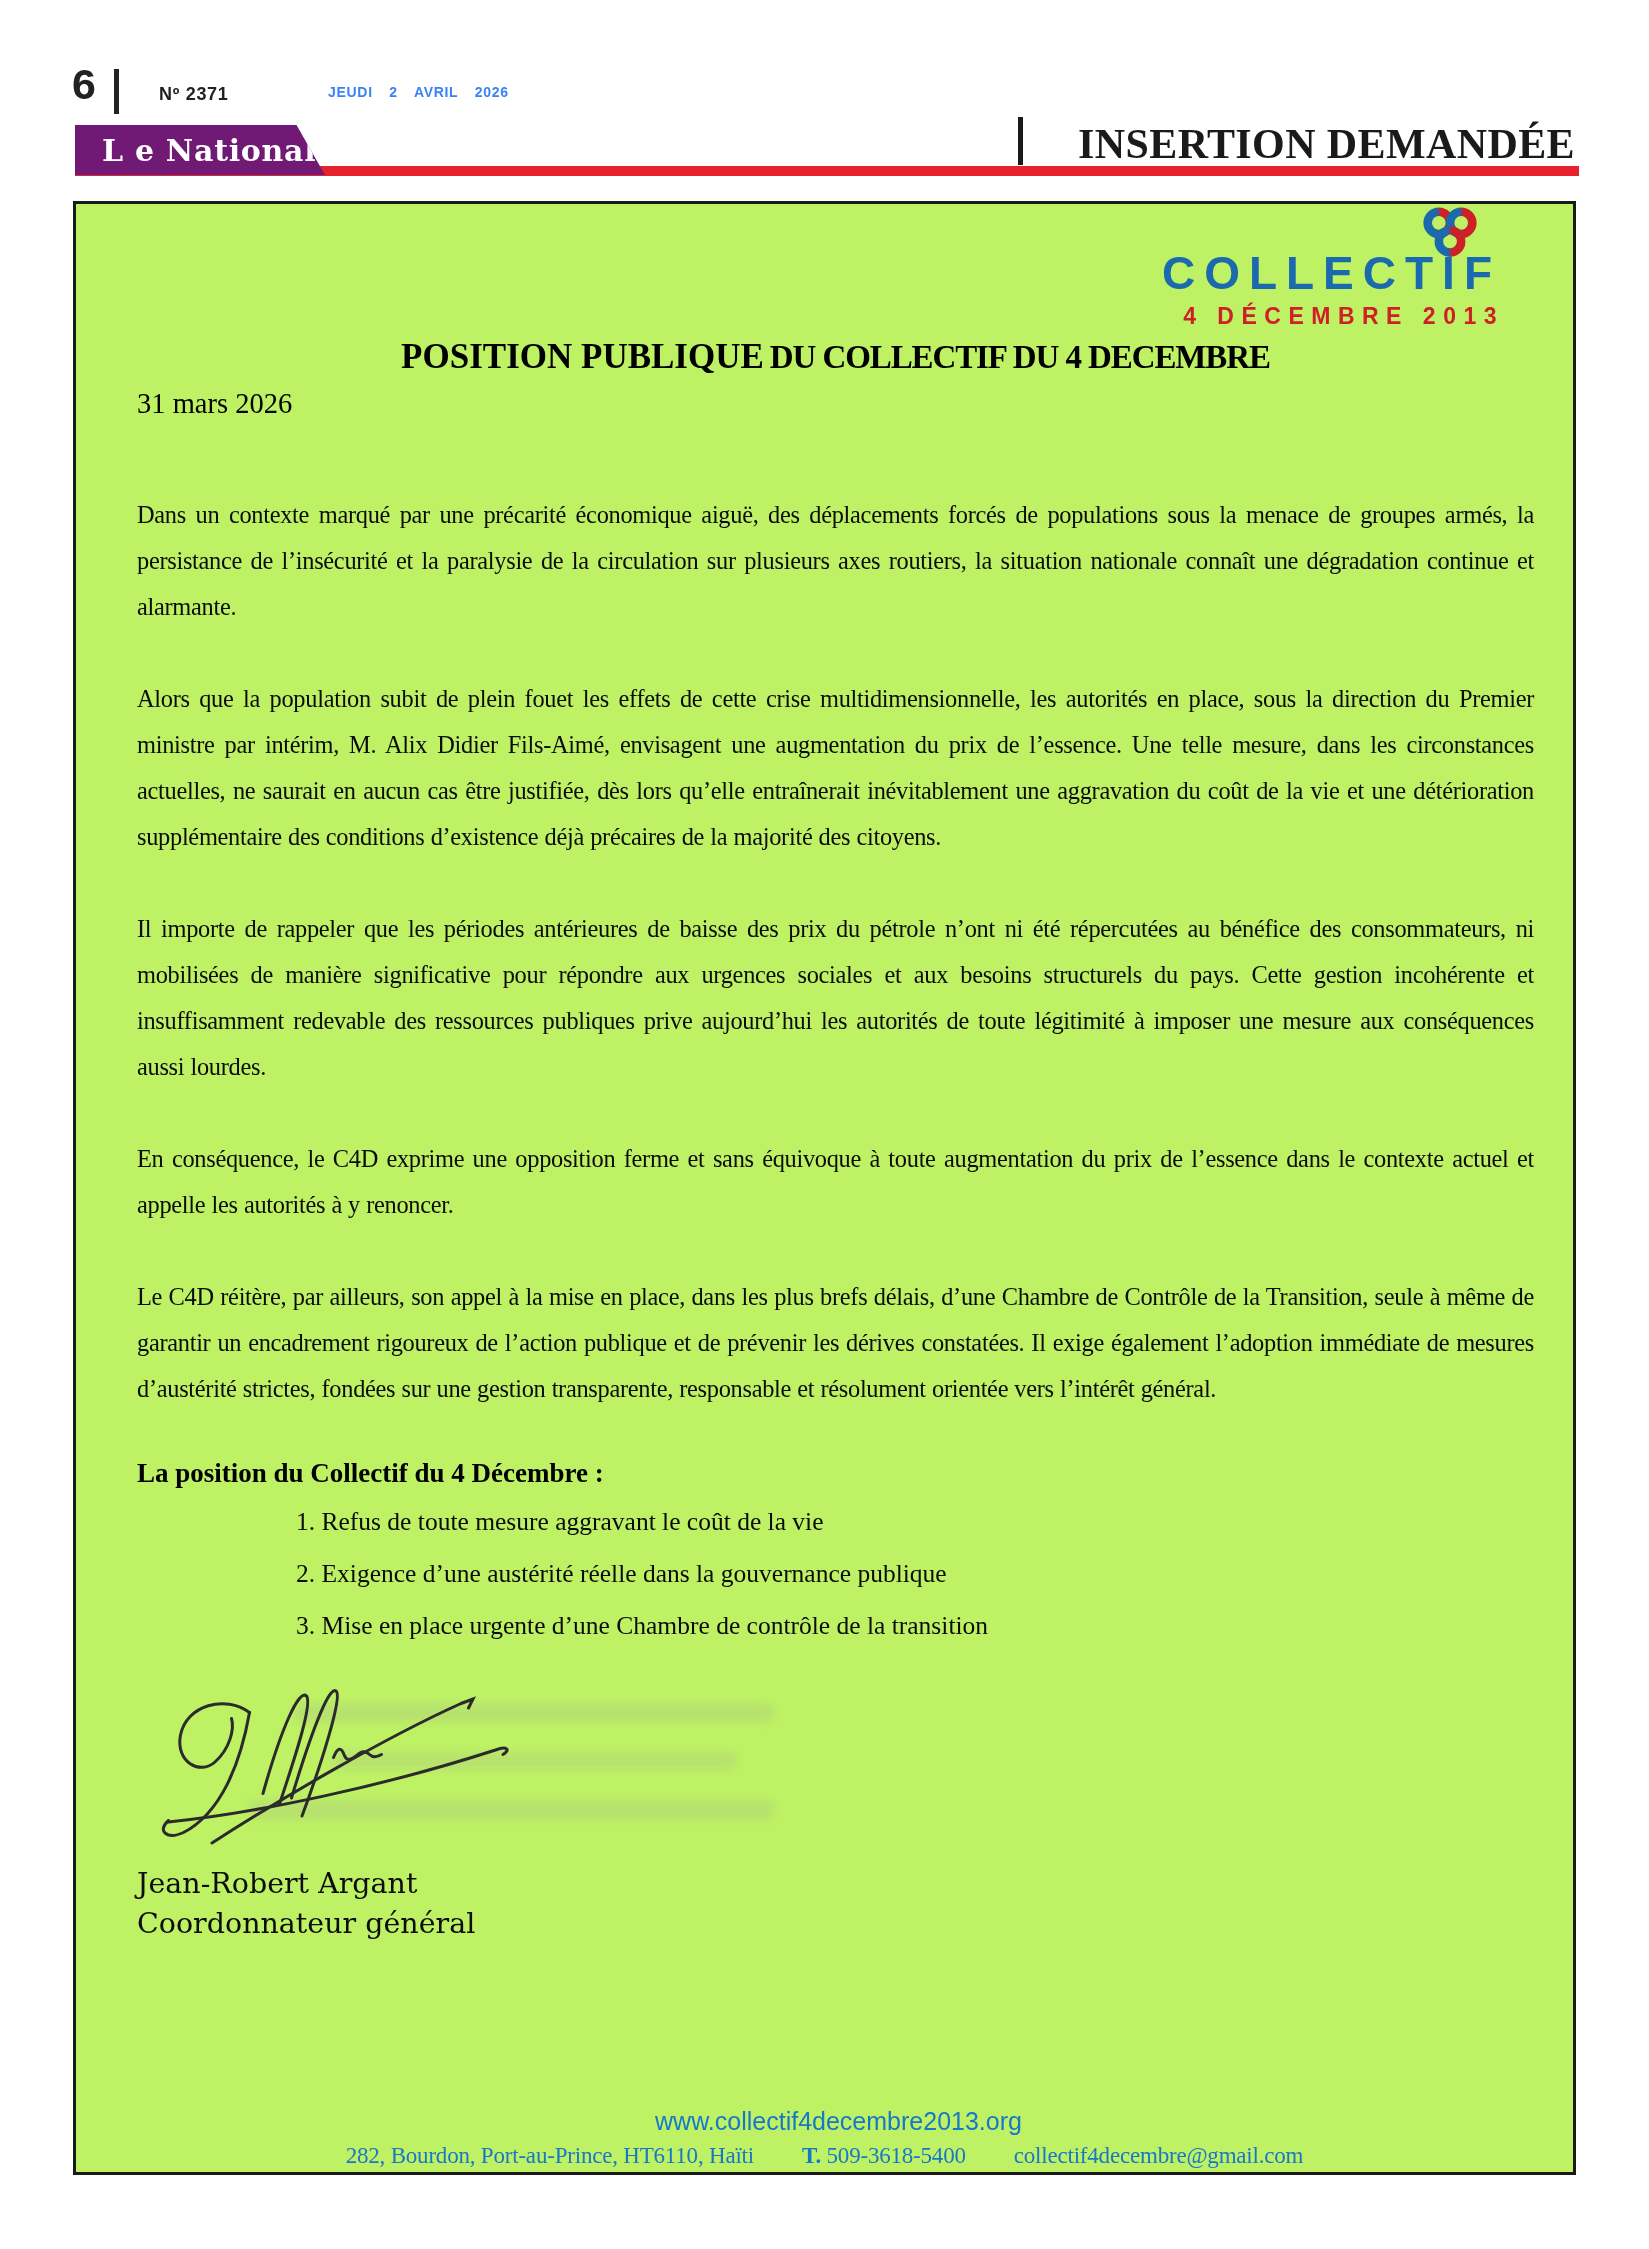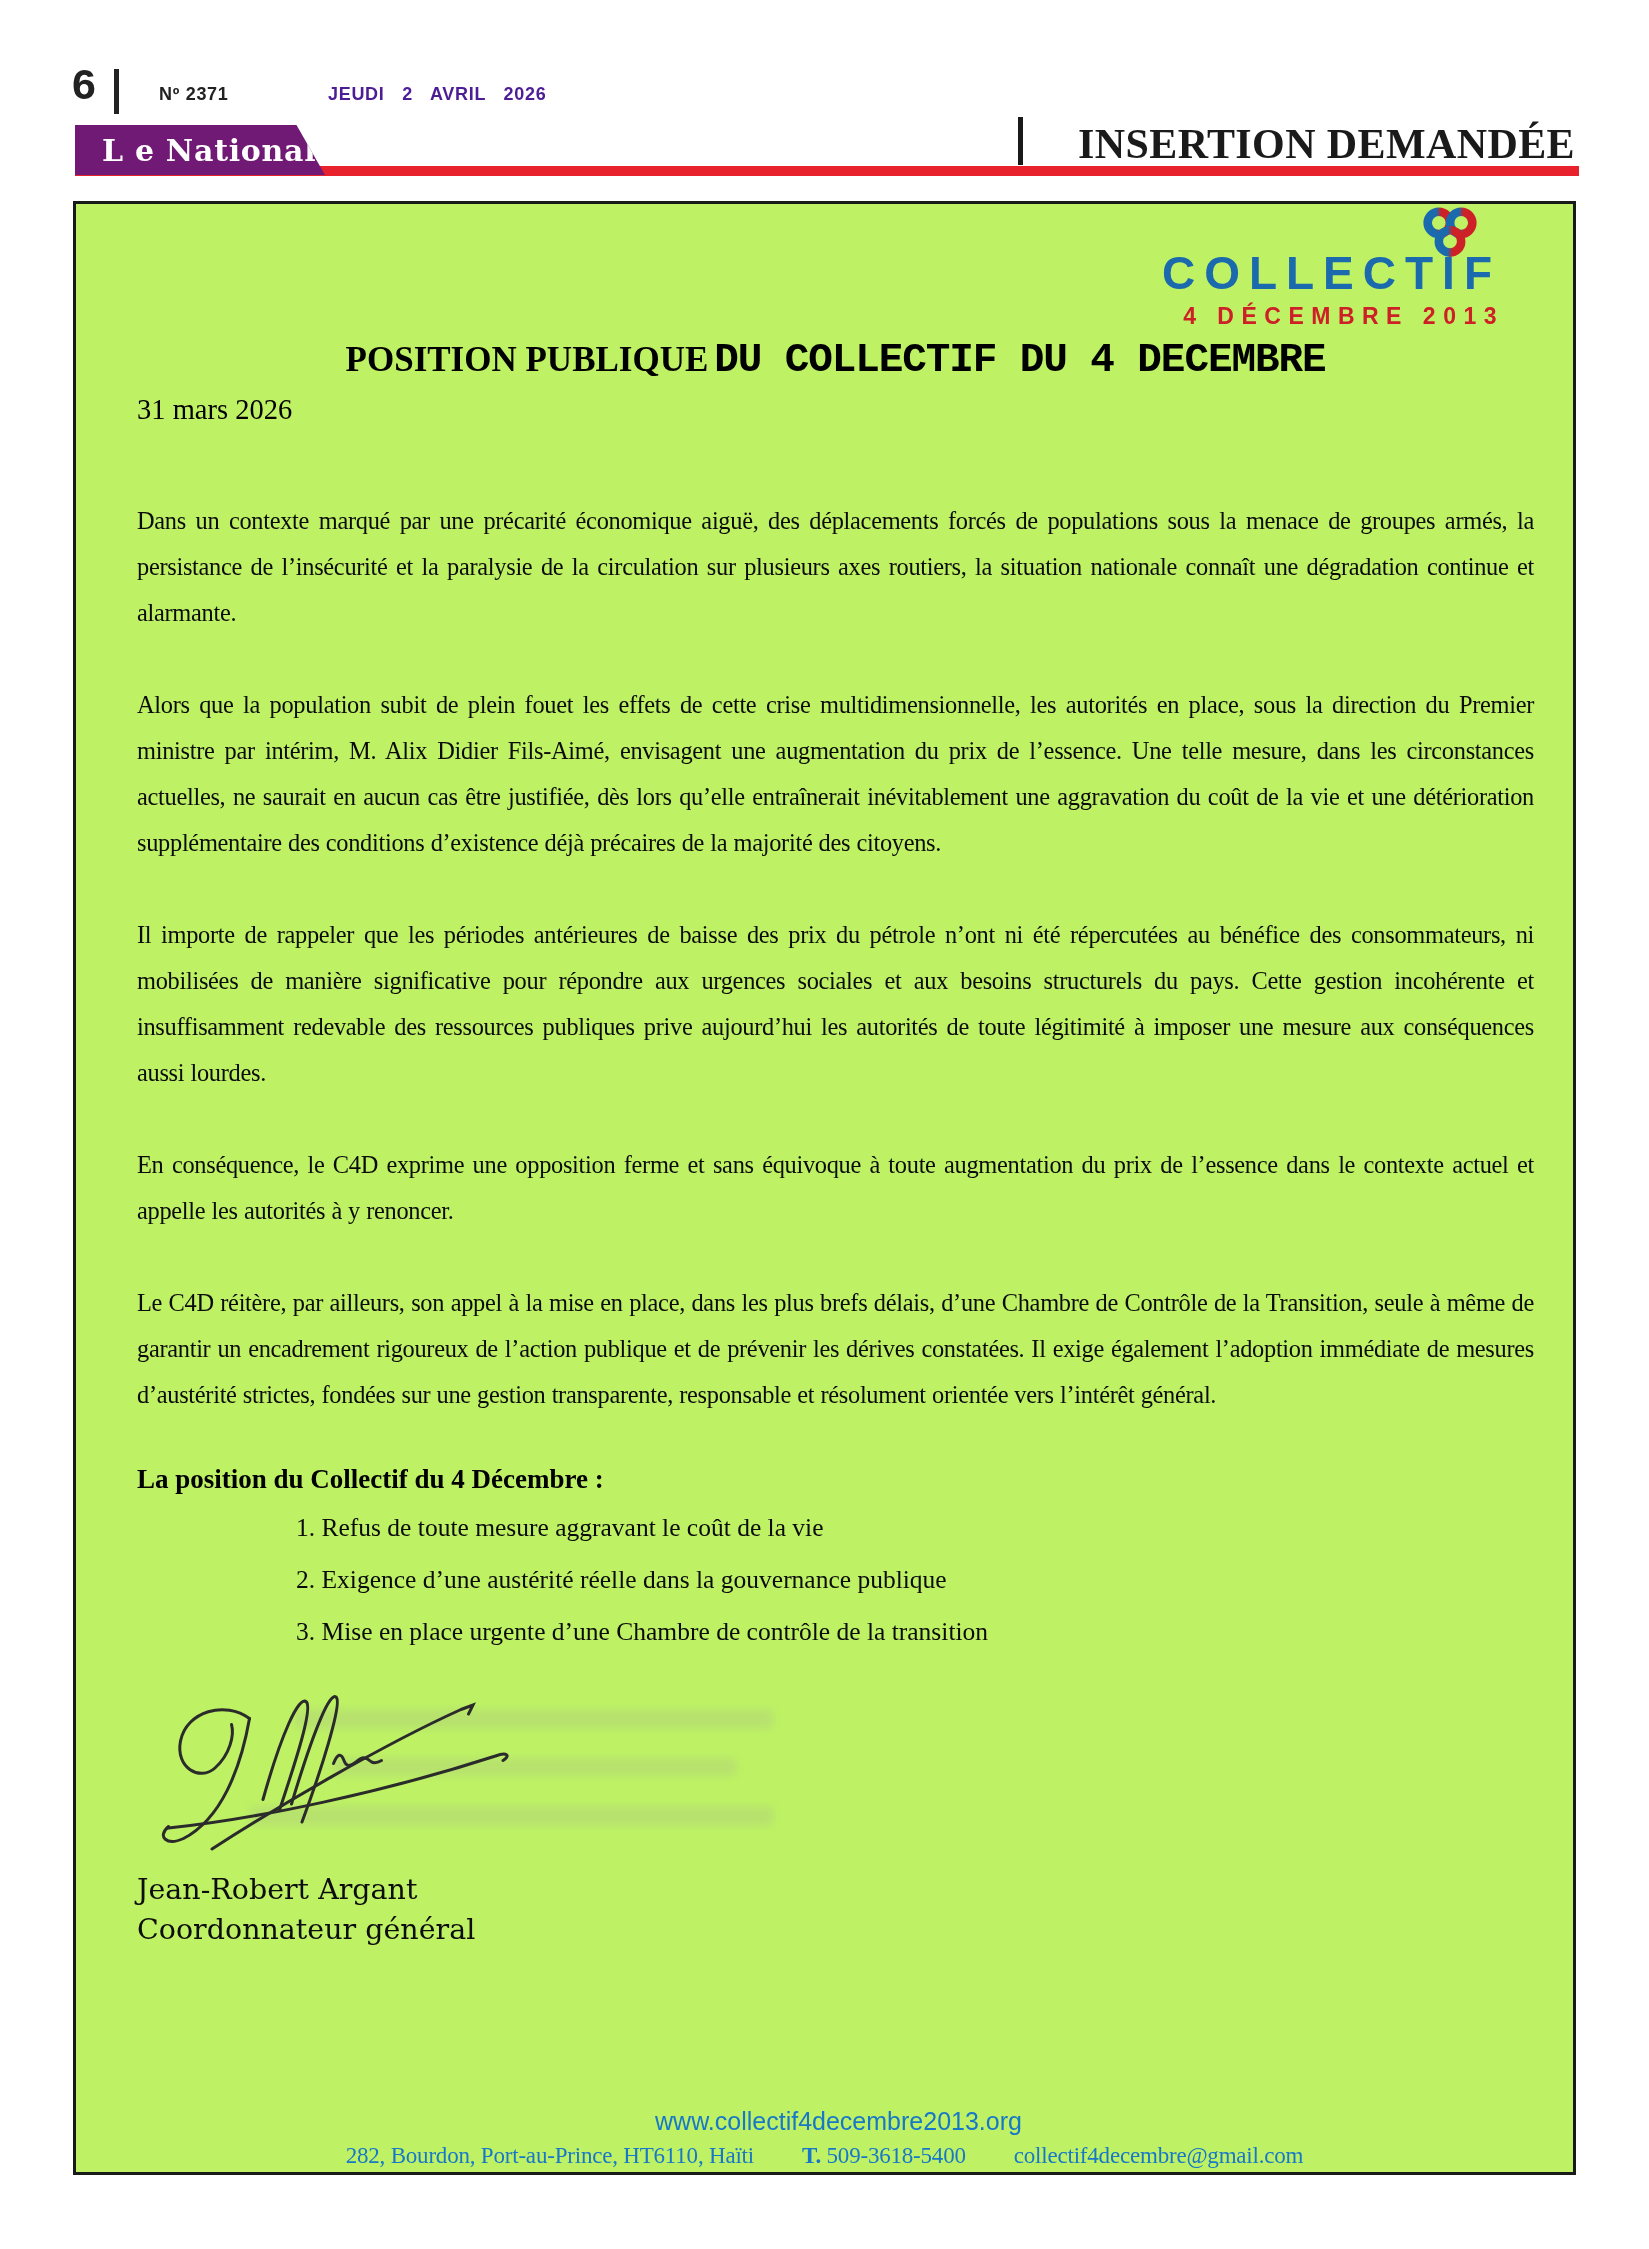--- a/index.html
+++ b/index.html
@@ -8,21 +8,21 @@
     font-family:"Liberation Serif",serif;color:#111;
     -webkit-font-smoothing:antialiased;
   }
   
   .pagenum{position:absolute;left:72px;top:63px;font-family:"Liberation Sans",sans-serif;
     font-weight:700;font-size:43px;line-height:1;color:#222;}
   .pagenum-bar{position:absolute;left:114px;top:69px;width:4.5px;height:45px;background:#222;}
   .issue{position:absolute;left:159px;top:84px;font-family:"Liberation Sans",sans-serif;
     font-weight:700;font-size:18px;color:#222;letter-spacing:0.7px;}
   .head-date{position:absolute;left:328px;top:84px;font-family:"Liberation Sans",sans-serif;
-    font-weight:700;font-size:18px;color:#4c1d95;letter-spacing:0.7px;word-spacing:12px;}
+    font-weight:700;font-size:14px;color:#3b82f6;letter-spacing:0.7px;word-spacing:12px;}
   .flag-bar{position:absolute;left:75px;top:166px;width:1504px;height:9.7px;background:#e8222d;}
   .flag{position:absolute;left:75px;top:125px;width:250px;height:50px;background:#701a75;
     clip-path:polygon(0 0,calc(100% - 28.5px) 0,100% 100%,0 100%);}
   .flag-text{position:absolute;left:27px;top:0;height:50px;display:flex;align-items:center;
     font-family:"DejaVu Serif",serif;font-weight:700;font-size:30px;color:#ffffff;letter-spacing:0.7px;}
   .insert-divider{position:absolute;left:1018px;top:117px;width:5.2px;height:48px;background:#1a1a1a;}
   .insertion{position:absolute;right:75px;top:120px;width:600px;text-align:right;
     font-family:"Liberation Serif",serif;font-weight:700;font-size:42px;color:#1a1a1a;letter-spacing:0.4px;}
   
   .notice-box{position:absolute;left:73px;top:201px;width:1503px;height:1974px;
@@ -32,21 +32,21 @@
   .logo-wordmark{position:absolute;top:42px;right:72px;
     font-family:"Liberation Sans",sans-serif;font-weight:700;font-size:46px;
     letter-spacing:9px;color:#1a6aad;}
   .logo-subtitle{position:absolute;top:99px;right:69px;
     font-family:"Liberation Sans",sans-serif;font-weight:700;font-size:23px;
     letter-spacing:7.5px;color:#cd2027;}
   
   .content{position:absolute;left:61px;right:39px;top:133px;}
   .doc-title{text-align:center;white-space:nowrap;color:#000;}
   .doc-title .t1{font-weight:700;font-size:35px;font-family:"Liberation Serif",serif;}
-  .doc-title .t2{font-weight:700;font-size:41px;font-family:Liberation Mono, monospace;
+  .doc-title .t2{font-weight:700;font-size:33px;font-family:Liberation Serif, serif;
     letter-spacing:-1.1px;margin-left:6px;}
   .doc-date{font-size:28.5px;margin-top:10.5px;color:#000;}
   
   .body-text{margin-top:72px;}
   .body-text p{font-size:24.4px;line-height:46px;text-align:justify;margin:0 0 46px 0;
     letter-spacing:-0.3px;word-spacing:0.4px;color:#0b0b0b;}
   .pos-heading{font-size:27px;font-weight:700;margin:6px 0 7.5px 0;color:#000;}
   .pos-list .item{font-size:25.5px;line-height:52px;padding-left:159px;color:#0b0b0b;}
   
   .sig-area{position:relative;height:195px;margin-top:21px;}

